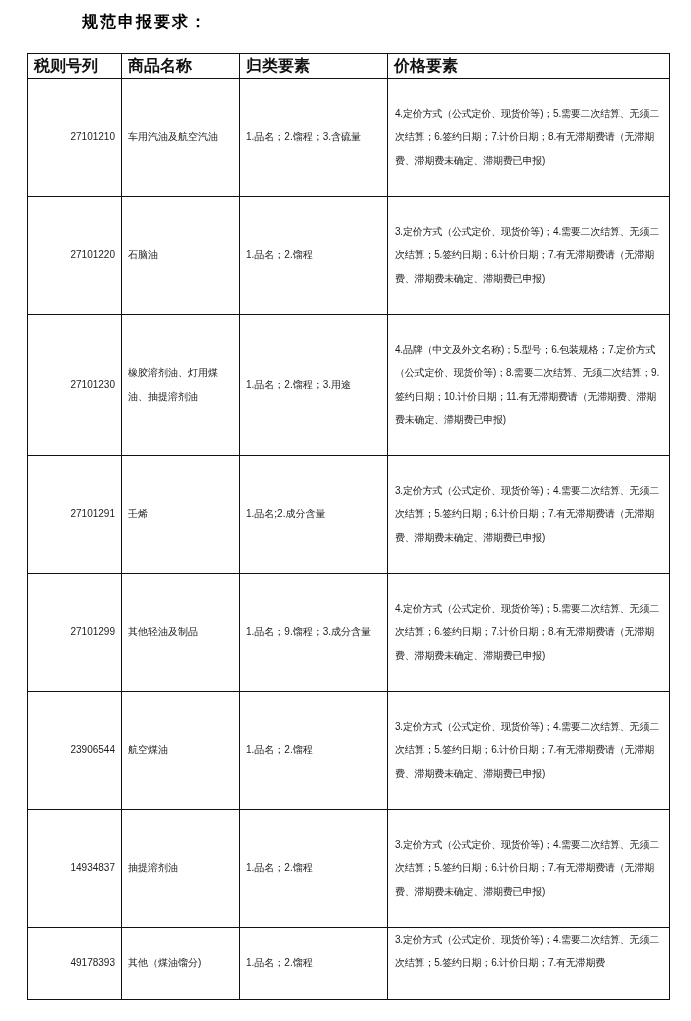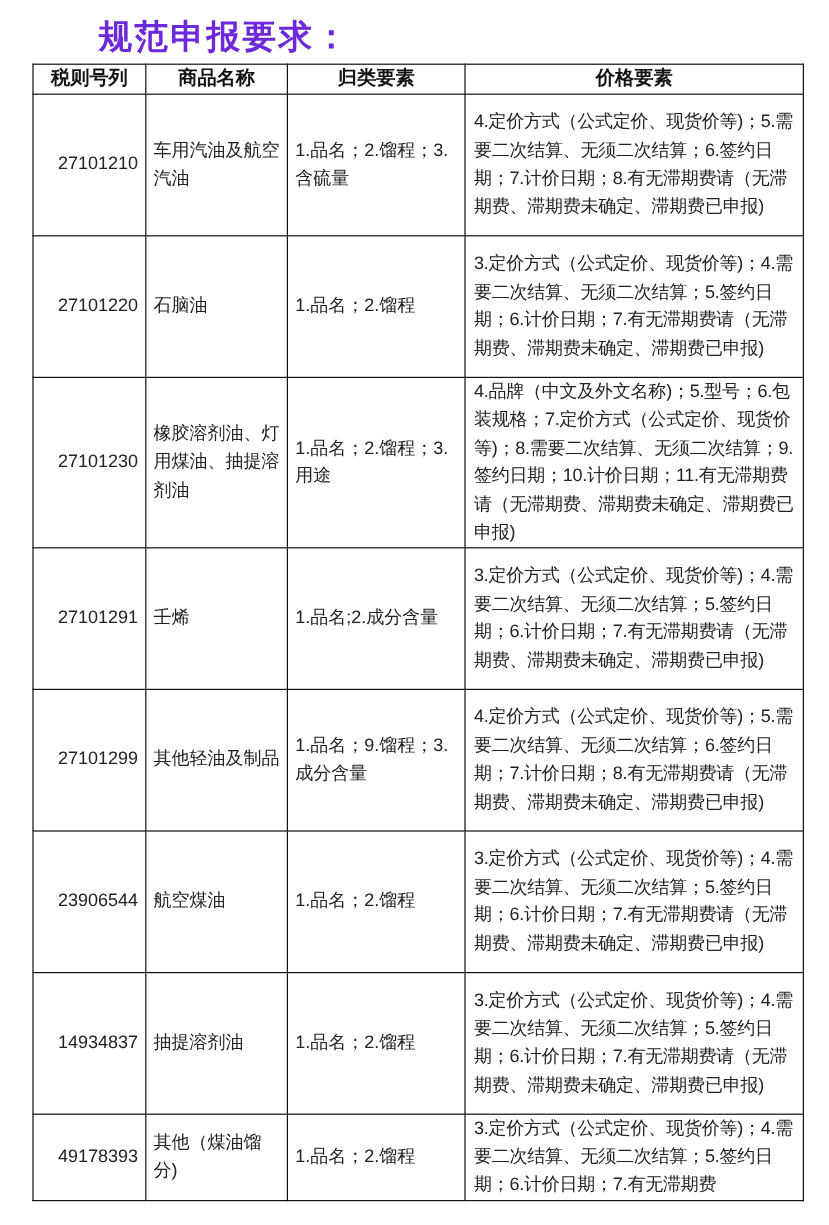--- a/index.html
+++ b/index.html
@@ -1,30 +1,30 @@
 <!DOCTYPE html>
 <html><head>
 <meta charset="utf-8">
 <style>
   html, body { margin: 0; padding: 0; background: #ffffff; }
   body { width: 691px; height: 1021px; position: relative; overflow: hidden; font-family: "Liberation Sans", "DejaVu Sans", sans-serif; color: #222; }
   .title {
     position: absolute; left: 82px; top: 12px;
     font-family: Liberation Sans, sans-serif;
-    font-size: 28px; font-weight: bold; letter-spacing: 2px; color: #6d28d9;
+    font-size: 16px; font-weight: bold; letter-spacing: 2px; color: #000000;
   }
   table.req {
     position: absolute; left: 27px; top: 53px;
     width: 642px; border-collapse: collapse; table-layout: fixed;
   }
   table.req th, table.req td {
     border: 1.5px solid #111; padding: 0 6px;
-    font-size: 15px; line-height: 23.5px; vertical-align: middle;
+    font-size: 10px; line-height: 23.5px; vertical-align: middle;
   }
-  table.req th { height: 23px; font-weight: bold; text-align: center; font-size: 16px; color: #111; }
+  table.req th { height: 23px; font-weight: bold; text-align: left; font-size: 16px; color: #111; }
   table.req td.code { text-align: right; padding-left: 8px; }
   table.req td.price { padding: 0 4px 0 7px; letter-spacing: -0.2px; }
   col.c1 { width: 94px; } col.c2 { width: 118px; } col.c3 { width: 148px; } col.c4 { width: 282px; }
   tr.r5 td { height: 117px; }
   tr.r7 td { height: 140px; }
   tr.r3 td { height: 71px; vertical-align: top; }
   tr.r3 td.code, tr.r3 td.name, tr.r3 td.cls { vertical-align: middle; }
 </style>
 </head>
 <body>

